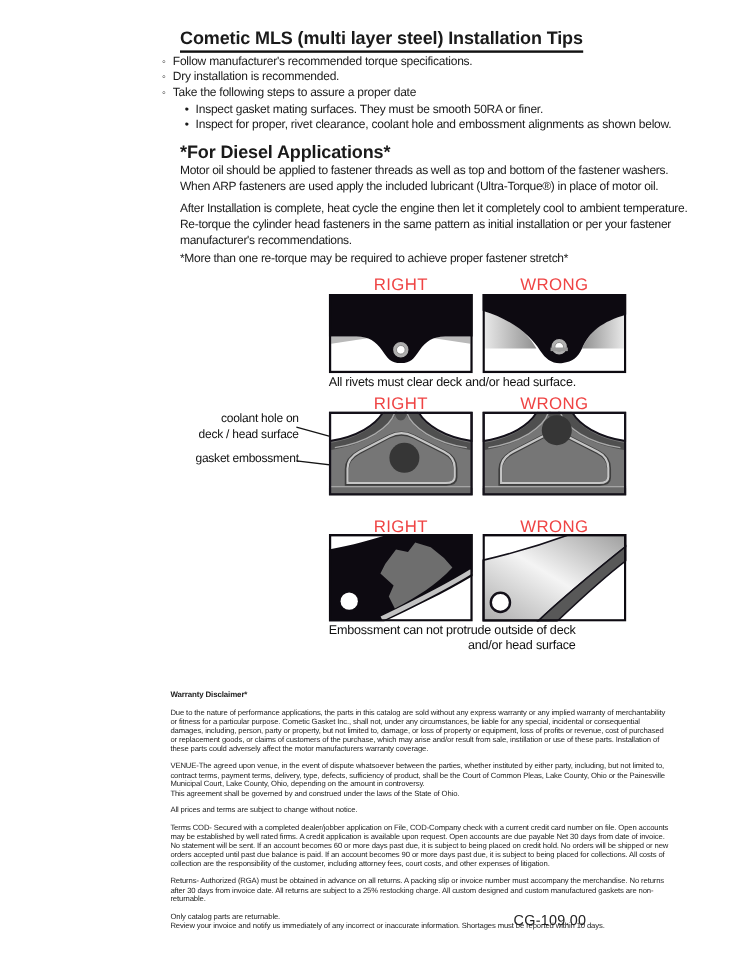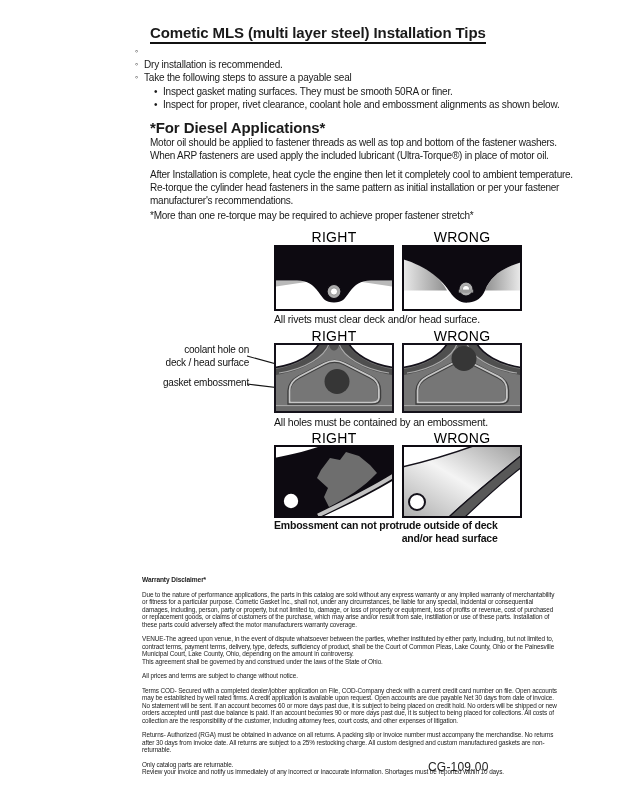--- a/index.html
+++ b/index.html
@@ -14,48 +14,49 @@
     left:113px; top:24px; font-size:15px; font-weight:bold;
     border-bottom:2px solid #111; padding-bottom:1px; letter-spacing:-0.1px;
   }
   .tips { left:98px; top:45px; width:440px; font-size:10px; letter-spacing:-0.2px; }
   .tip-line { display:flex; line-height:13.2px; }
   .tip-line .mark { width:9px; flex:0 0 9px; font-size:9px; }
   .tip-sub { margin-left:19px; }
   .tip-sub .mark { font-size:10px; }
   .diesel-h { left:113px; top:119px; font-size:15px; font-weight:bold; letter-spacing:-0.1px; }
   .body-p { width:424px; font-size:10px; line-height:13.2px; letter-spacing:-0.25px; }
-  .rw-label { width:120px; text-align:center; font-size:14px; letter-spacing:0.3px; color:#000000; }
+  .rw-label { width:120px; text-align:center; font-size:14px; letter-spacing:0.3px; color:#ef4444; }
   .panel { width:120px; }
   .panel svg { display:block; width:120px; }
   .caption { font-size:10.5px; letter-spacing:-0.2px; color:#111; line-height:12.5px; white-space:pre-line;text-align:right; }
   .callout { width:104px; text-align:right; font-size:10px; line-height:12.5px; letter-spacing:-0.2px; white-space:pre-line; color:#111; }
   .disclaimer { left:105px; top:576px; width:418px; font-size:6.4px; line-height:7.5px; letter-spacing:-0.1px; color:#222; }
   .disclaimer h3 { font-size:6.6px; font-weight:bold; margin-bottom:7px; }
   .disclaimer p { margin-bottom:7px; white-space:pre-line; }
   .doc-code { left:391px; top:760px; font-size:12px; color:#222; letter-spacing:0.2px; }
 </style>
 </head>
 <body>
 
 <div class="page">
 
   <h1 class="abs doc-title">Cometic MLS (multi layer steel) Installation Tips</h1>
 
   <div class="abs tips">
     <div class="tip-line">
       <span class="mark">◦</span>
+      <span>Follow manufacturer's recommended torque specifications.</span>
     </div>
     <div class="tip-line">
       <span class="mark">◦</span>
       <span>Dry installation is recommended.</span>
     </div>
     <div class="tip-line">
       <span class="mark">◦</span>
-      <span>Take the following steps to assure a payable seal</span>
+      <span>Take the following steps to assure a proper date</span>
     </div>
     <div class="tip-line tip-sub">
       <span class="mark">•</span>
       <span>Inspect gasket mating surfaces.  They must be smooth 50RA or finer.</span>
     </div>
     <div class="tip-line tip-sub">
       <span class="mark">•</span>
       <span>Inspect for proper, rivet clearance, coolant hole and embossment alignments as shown below.</span>
     </div>
   </div>
@@ -148,21 +149,20 @@
       <path d="M65,1 C69,13 88,26 115,30" stroke="#a9a9a9" stroke-width="1.2" fill="none"></path>
       <path d="M1,1 H45 C39,11 24,21 1,24.5 Z" fill="#ffffff" stroke="#14111a" stroke-width="1.6"></path>
       <path d="M119,1 H75 C81,11 96,21 119,24.5 Z" fill="#ffffff" stroke="#14111a" stroke-width="1.6"></path>
       <path d="M15,60 L15,48 C15,42.5 18.5,37.5 25,34 L50,21 C57,17.5 64,17.5 71,21 L96.5,34 C102.5,37 105.5,41.5 105.5,47.5 L105.5,55 C105.5,58.8 103,60 98,60 Z" fill="none" stroke="#3e3e3e" stroke-width="3.4"></path>
       <path d="M15.6,59.4 L15.6,47.5 C15.6,42 19,37 25.5,33.5 L50.5,20.5 C57.3,17 63.7,17 70.5,20.5 L96,33.4 C102,36.4 104.9,40.9 104.9,46.9 L104.9,54.4 C104.9,58.2 102.4,59.4 97.5,59.4 Z" fill="none" stroke="#c6c6c6" stroke-width="1.8"></path>
       <circle cx="62" cy="15.5" r="12.5" fill="#363636"></circle>
       <rect x="1" y="1" width="118" height="68" fill="none" stroke="#14111a" stroke-width="2"></rect>
     </svg>
   </div>
 
-  <div class="abs caption" style="left:237px; top:416px;">All holes must be contained by an embossment.</div>
 
   <div class="abs rw-label" style="left:237px; top:430px;">RIGHT</div>
   <div class="abs rw-label" style="left:365px; top:430px;">WRONG</div>
 
   <div class="abs panel" style="left:237px; top:445px;">
     <svg viewBox="0 0 120 73">
       <rect width="120" height="73" fill="#ffffff"></rect>
       <path d="M0,13 C20,9 36,5 50,0 H120 V35 C95,50 70,61.5 46,73 H0 Z" fill="#0d0a11"></path>
       <path d="M119,31 C94,46.5 69,58.5 44,70.5" stroke="#c2c2c2" stroke-width="4" fill="none"></path>
       <path d="M47,25 L56,13 L66,15 L72,7 L85,11 L96,20 L103,28 C90,42 73,53 55,62 L50,52 L54,43 L43,33 Z" fill="#6e6e6e"></path>
@@ -181,21 +181,21 @@
         </linearGradient>
       </defs>
       <rect width="120" height="73" fill="#ffffff"></rect>
       <path d="M0,22 C26,16 52,8 74,0 H120 V10 C95,30 68,52 46,73 H0 Z" fill="url(#gB)" stroke="#14111a" stroke-width="1.4"></path>
       <path d="M120,10 C95,30 68,52 46,73 H62 C82,54 104,34 120,22 Z" fill="#585858" stroke="#14111a" stroke-width="1.2"></path>
       <circle cx="15" cy="57" r="8" fill="#ffffff" stroke="#14111a" stroke-width="2"></circle>
       <rect x="1" y="1" width="118" height="71" fill="none" stroke="#0d0a11" stroke-width="2"></rect>
     </svg>
   </div>
 
-  <div class="abs caption" style="left:237px; top:519px;font-weight:bold;">Embossment can not protrude outside of deck
+  <div class="abs caption" style="left:237px; top:519px;">Embossment can not protrude outside of deck
 and/or head surface</div>
 
   <div class="abs disclaimer">
     <h3>Warranty Disclaimer*</h3>
     <p>Due to the nature of performance applications, the parts in this catalog are sold without any express warranty or any implied warranty of merchantability or fitness for a particular purpose.  Cometic Gasket Inc., shall not, under any circumstances, be liable for any special, incidental or consequential damages, including, person, party or property, but not limited to, damage, or loss of property or equipment, loss of profits or revenue, cost of purchased or replacement goods, or claims of customers of the purchase, which may arise and/or result from sale, instillation or use of these parts.  Installation of these parts could adversely affect the motor manufacturers warranty coverage.</p>
     <p>VENUE-The agreed upon venue, in the event of dispute whatsoever between the parties, whether instituted by either party, including, but not limited to, contract terms, payment terms, delivery, type, defects, sufficiency of product, shall be the Court of Common Pleas, Lake County, Ohio or the Painesville Municipal Court, Lake County, Ohio, depending on the amount in controversy.
 This agreement shall be governed by and construed under the laws of the State of Ohio.</p>
     <p>All prices and terms are subject to change without notice.</p>
     <p>Terms COD- Secured with a completed dealer/jobber application on File, COD-Company check with a current credit card number on file.  Open accounts may be established by well rated firms.  A credit application is available upon request.  Open accounts are due payable Net 30 days from date of invoice.  No statement will be sent.  If an account becomes 60 or more days past due, it is subject to being placed on credit hold.  No orders will be shipped or new orders accepted until past due balance is paid.  If an account becomes 90 or more days past due, it is subject to being placed for collections.  All costs of collection are the responsibility of the customer, including attorney fees, court costs, and other expenses of litigation.</p>
     <p>Returns- Authorized (RGA) must be obtained in advance on all returns.  A packing slip or invoice number must accompany the merchandise.  No returns after 30 days from invoice date.  All returns are subject to a 25% restocking charge.  All custom designed and custom manufactured gaskets are non-returnable.</p>

